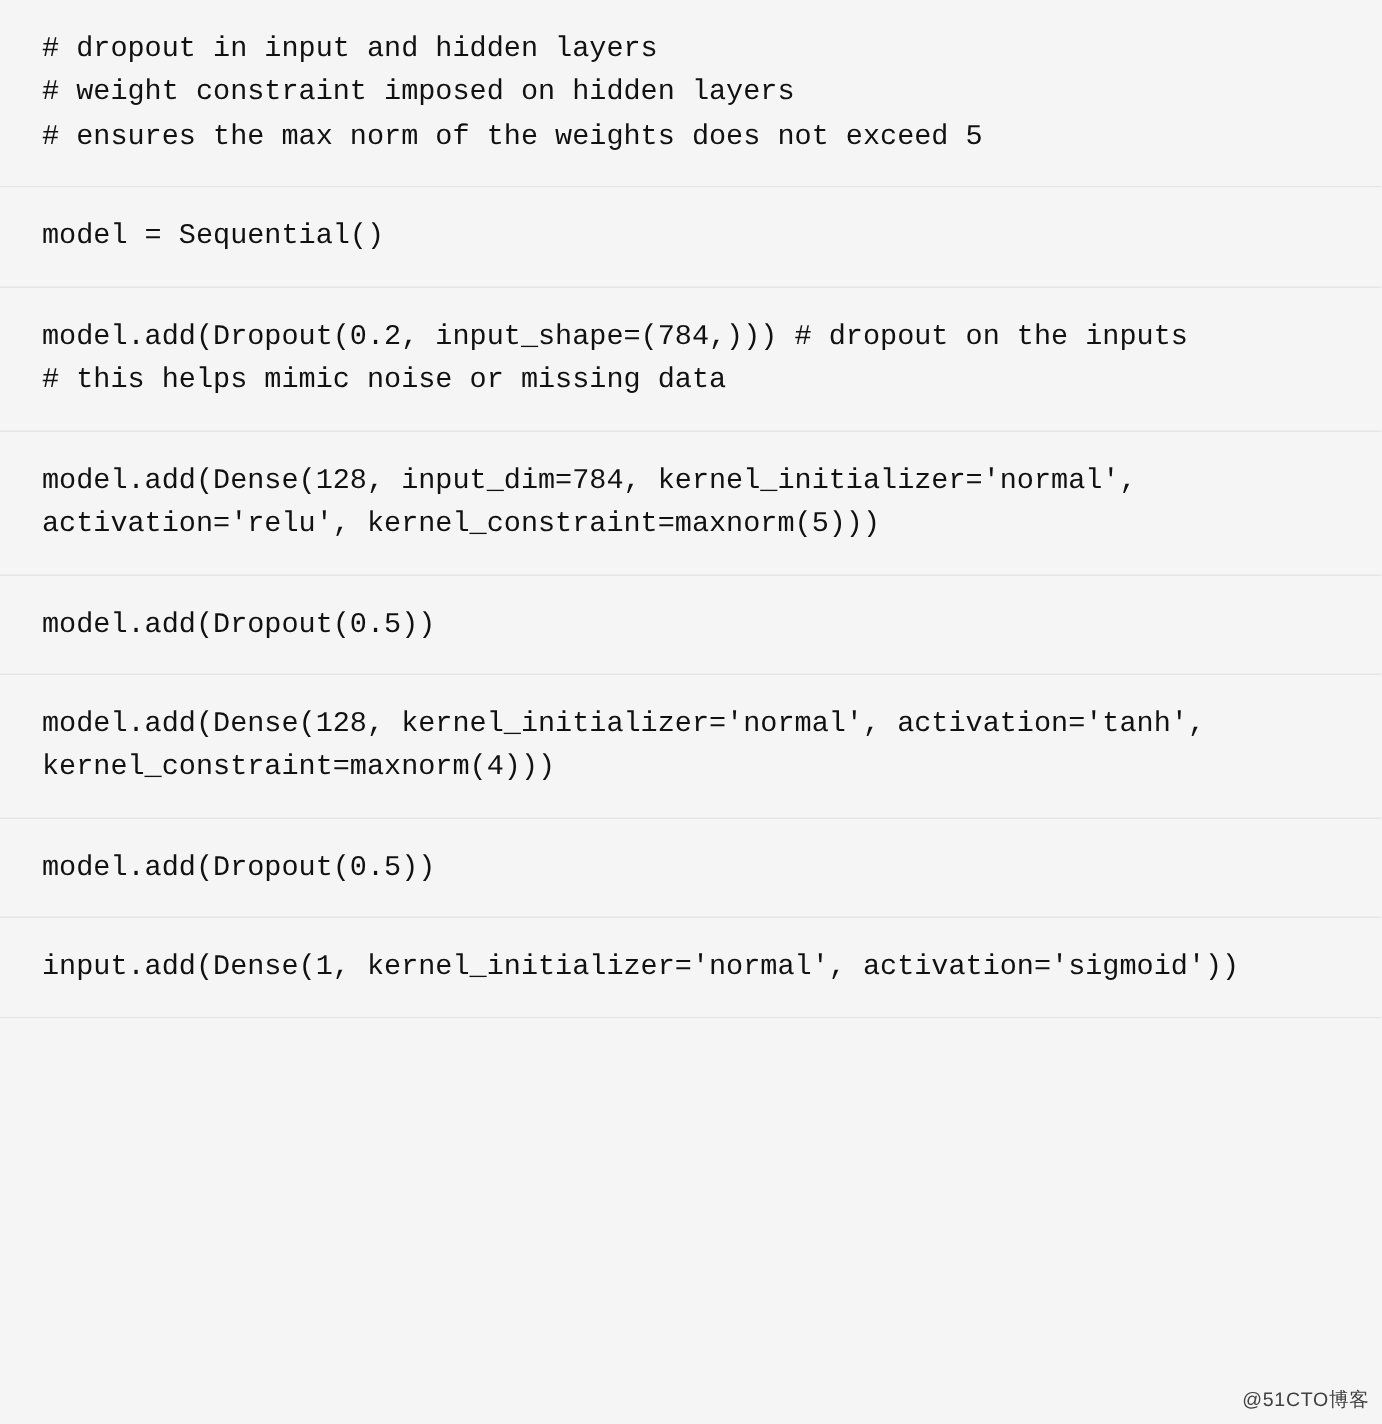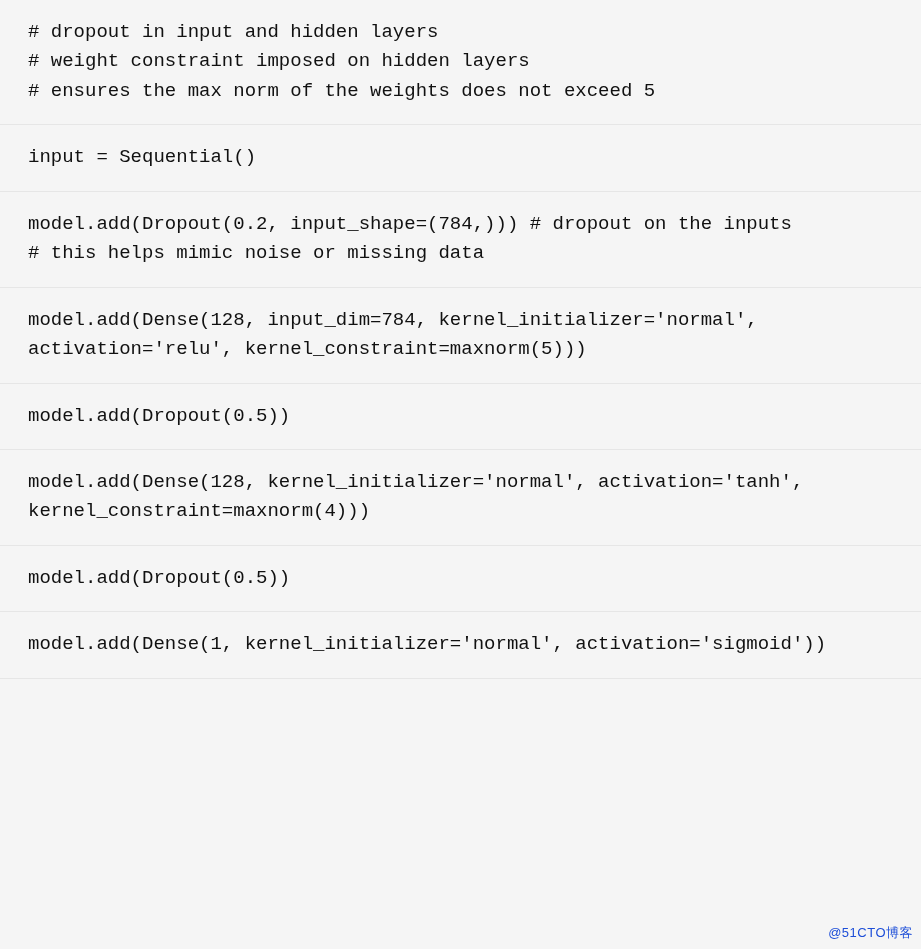--- a/index.html
+++ b/index.html
@@ -23,32 +23,32 @@
   }
   .cell:last-of-type {
     border-bottom: none;
   }
   .watermark {
     position: fixed;
     right: 8px;
     bottom: 6px;
     font-family: sans-serif;
     font-size: 13px;
-    color: #1d4ed8;
+    color: #404040;
     letter-spacing: 0.5px;
   }
 </style>
 </head>
 <body>
 
 <div class="cell"># dropout in input and hidden layers
 # weight constraint imposed on hidden layers
 # ensures the max norm of the weights does not exceed 5</div>
-<div class="cell">input = Sequential()</div>
+<div class="cell">model = Sequential()</div>
 <div class="cell">model.add(Dropout(0.2, input_shape=(784,))) # dropout on the inputs
 # this helps mimic noise or missing data</div>
 <div class="cell">model.add(Dense(128, input_dim=784, kernel_initializer='normal', activation='relu', kernel_constraint=maxnorm(5)))</div>
 <div class="cell">model.add(Dropout(0.5))</div>
 <div class="cell">model.add(Dense(128, kernel_initializer='normal', activation='tanh', kernel_constraint=maxnorm(4)))</div>
 <div class="cell">model.add(Dropout(0.5))</div>
-<div class="cell">model.add(Dense(1, kernel_initializer='normal', activation='sigmoid'))</div>
+<div class="cell">input.add(Dense(1, kernel_initializer='normal', activation='sigmoid'))</div>
 
 <div class="watermark">@51CTO博客</div>
 
 </body></html>

